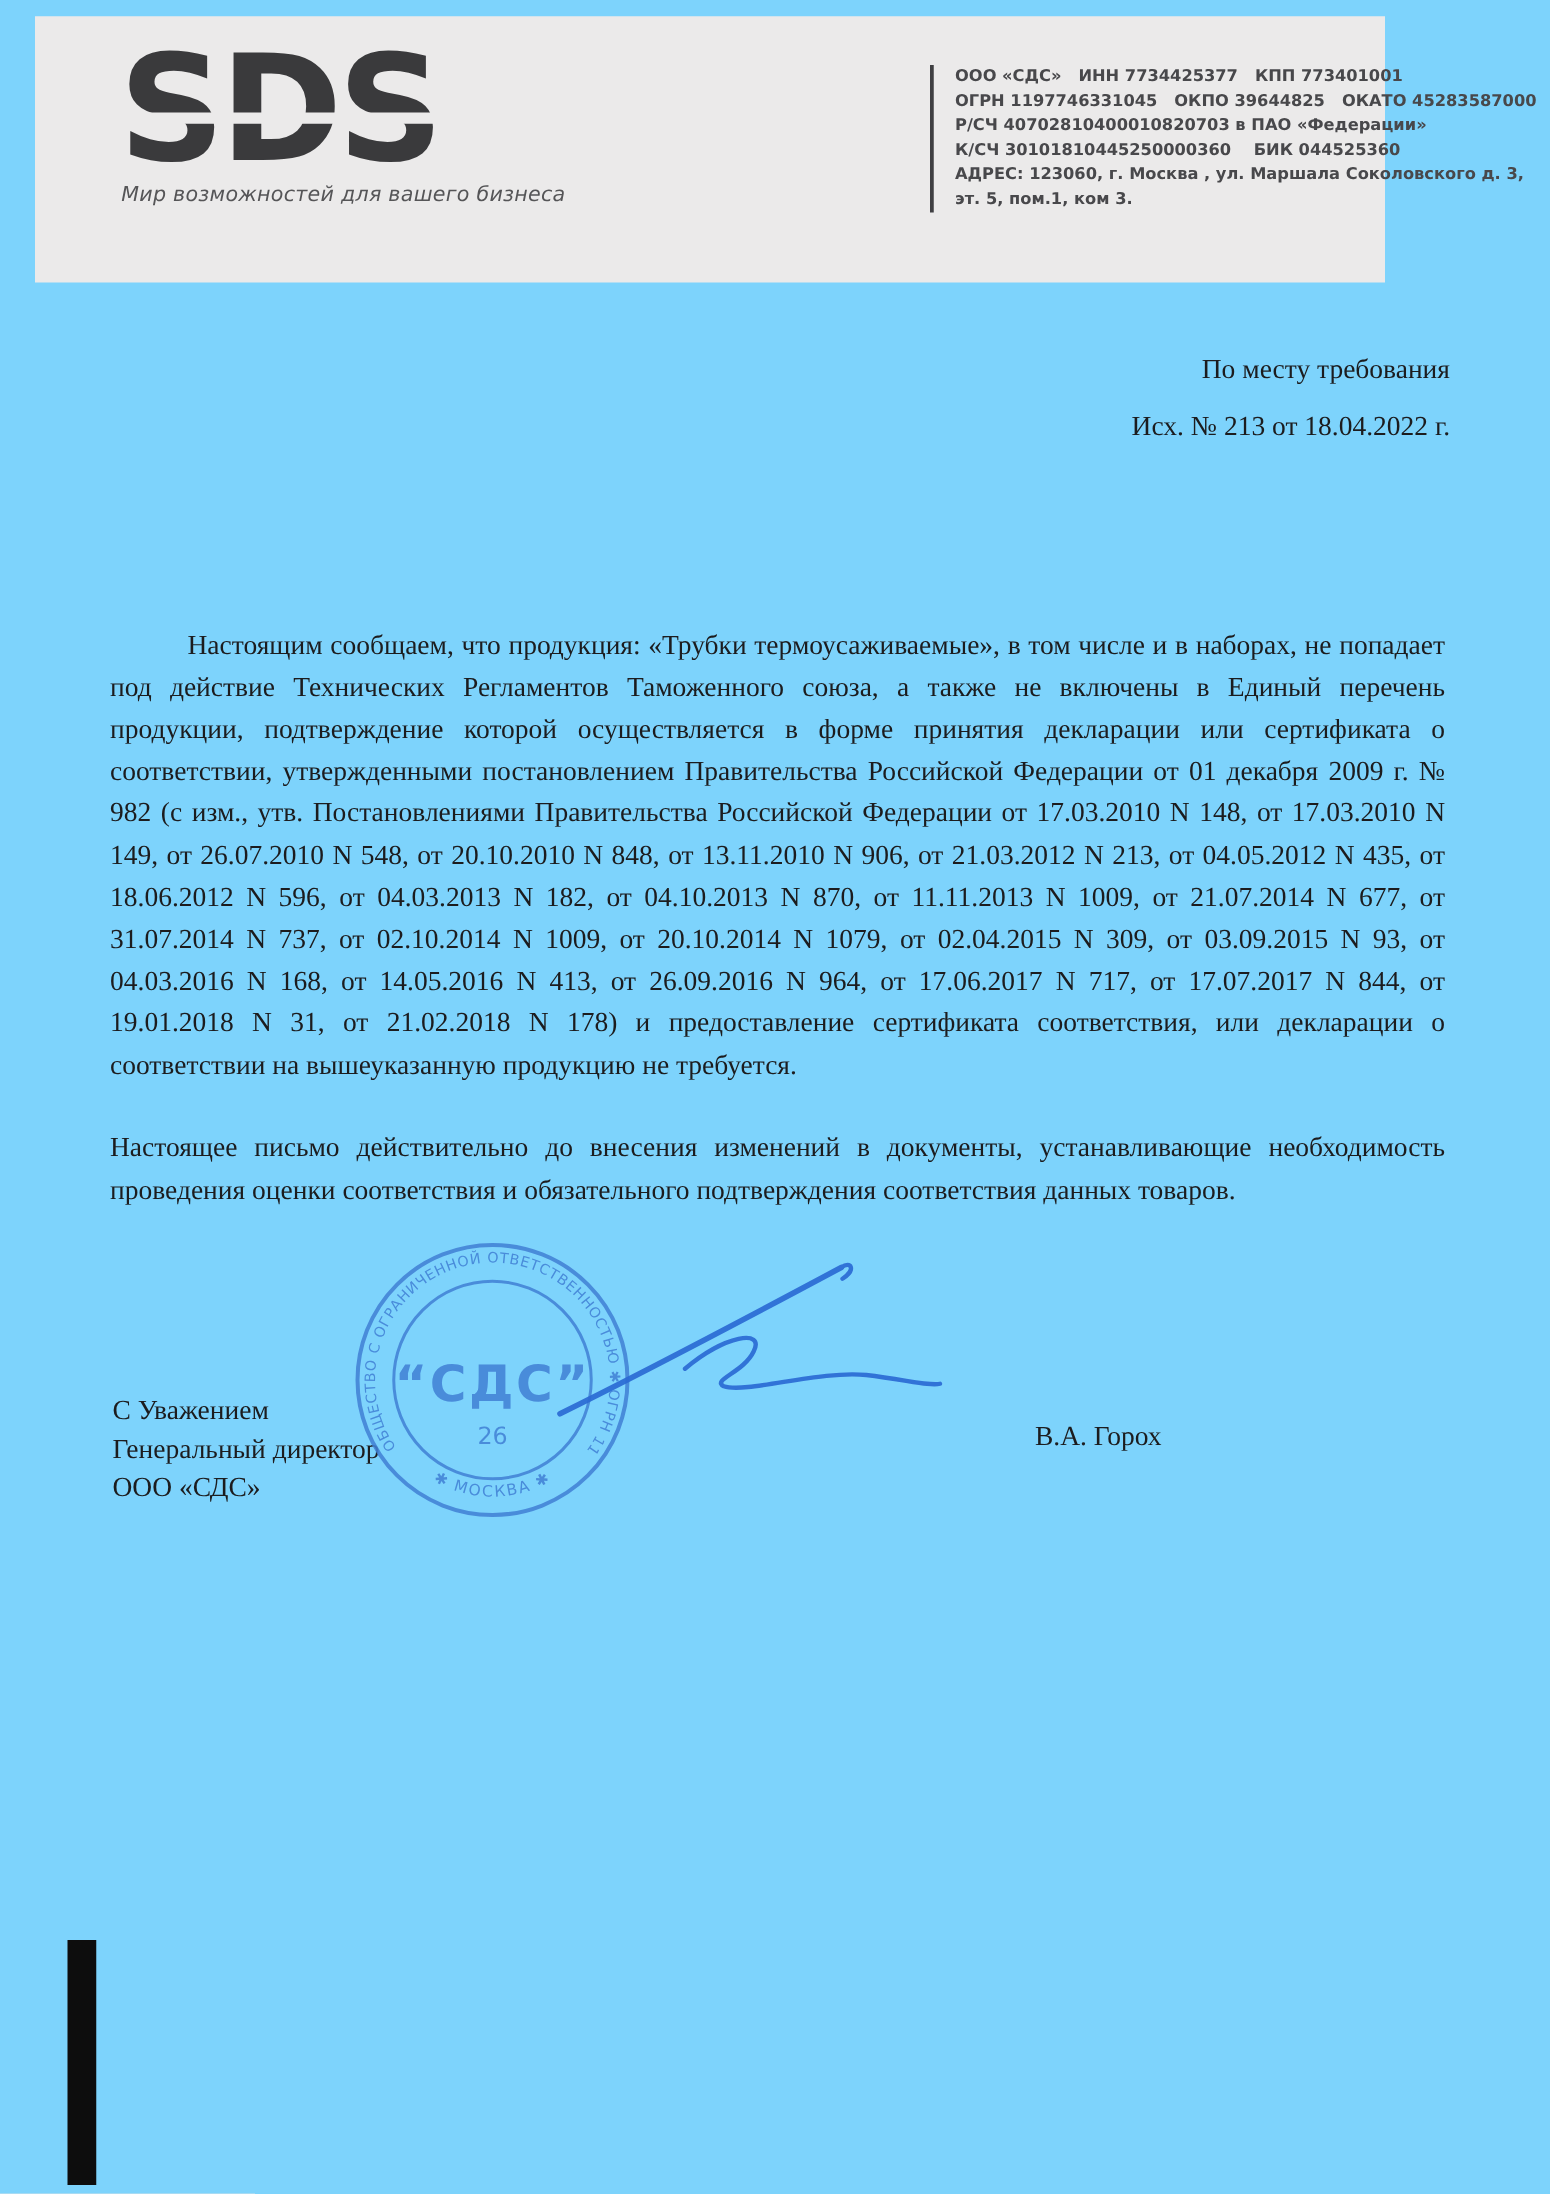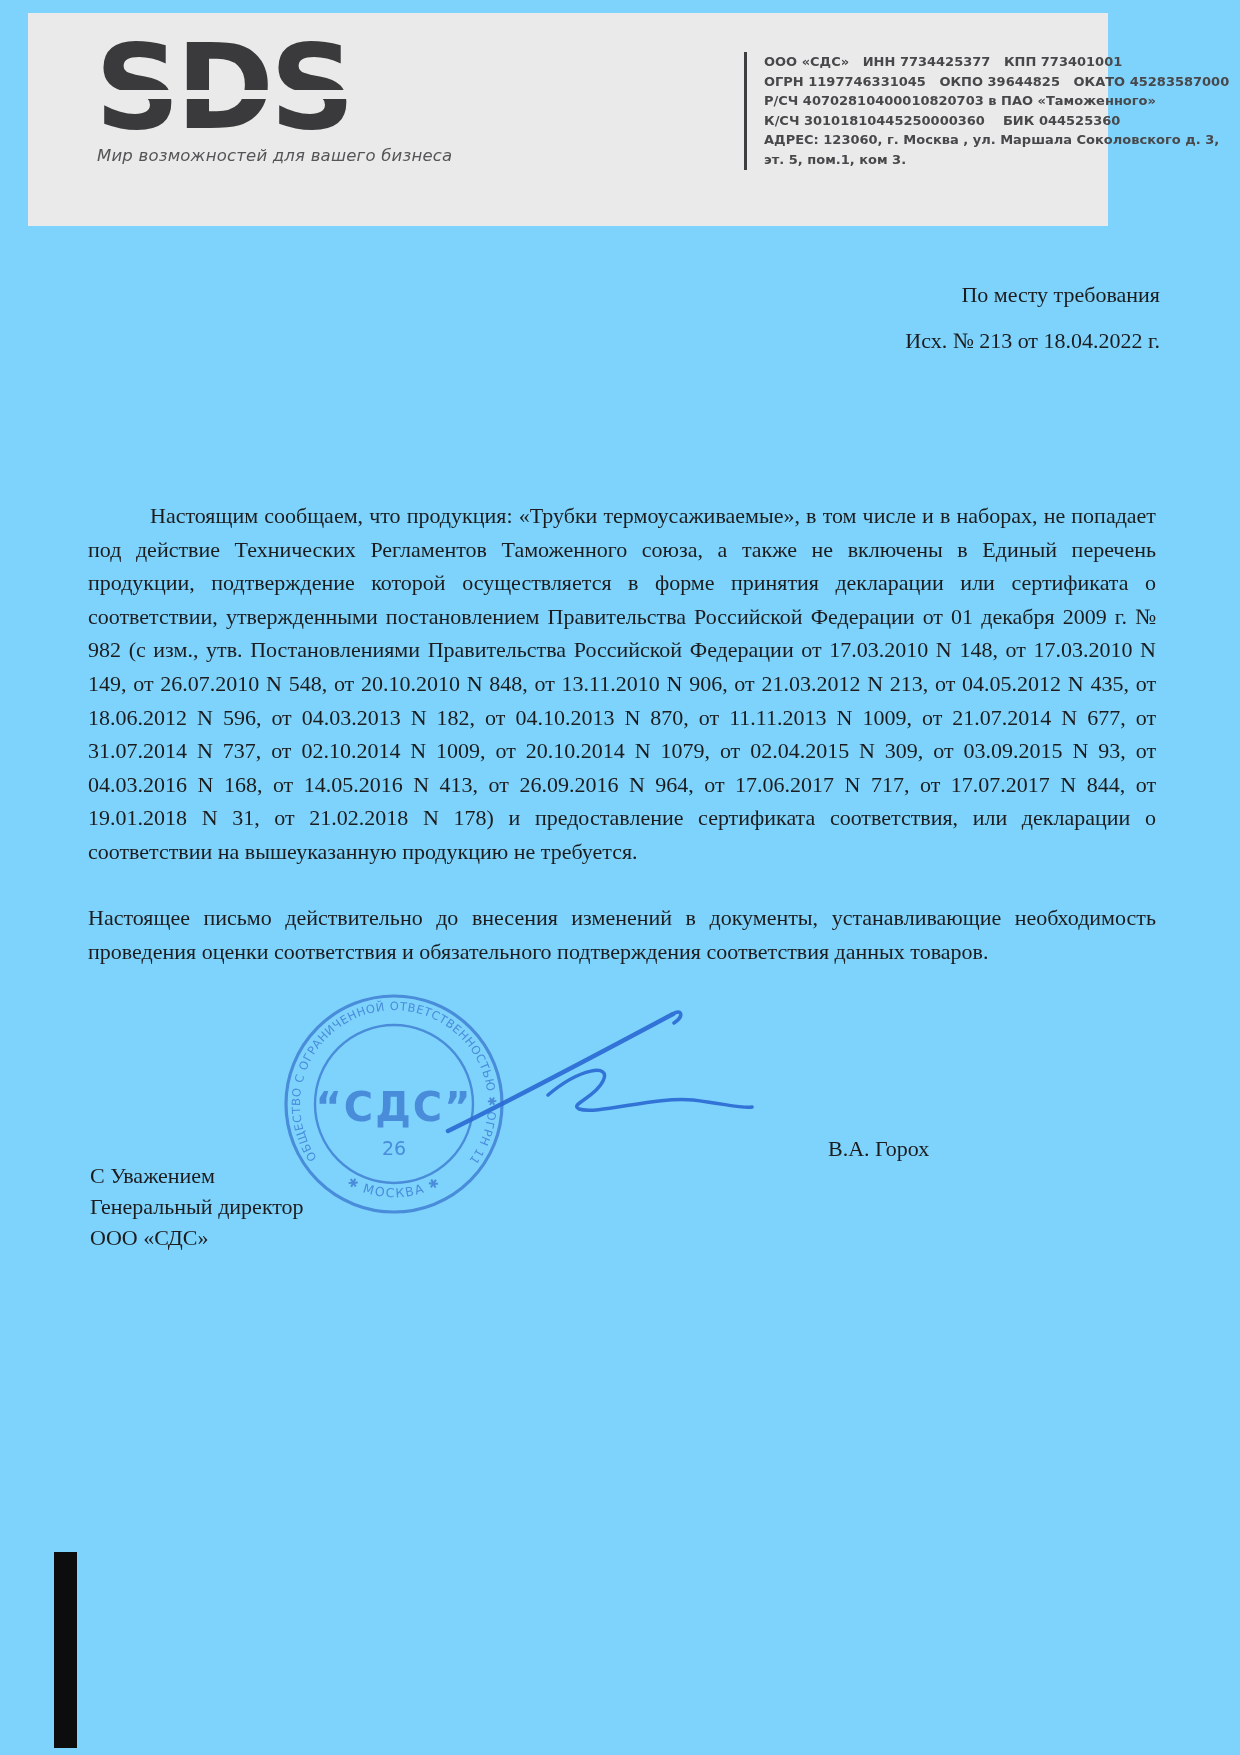--- a/index.html
+++ b/index.html
@@ -59,21 +59,21 @@
   .para{
     position:absolute;left:88px;width:1068px;
     font-size:22px;line-height:33.6px;
     text-align:justify;
   }
   .para-1{top:499px;text-indent:62px;}
   .para-2{top:901px;}
   
   .closing{
     position:absolute;left:90px;top:1112px;
-    font-size:22px;line-height:31px;z-index:2;margin-top:48px;
+    font-size:22px;line-height:31px;z-index:2;
   }
   .signatory-name{
     position:absolute;left:828px;top:1136px;
     font-size:22px;z-index:2;
   }
   
   .stamp{position:absolute;left:276px;top:983px;z-index:3;opacity:0.87;}
   .sig{position:absolute;left:430px;top:993px;z-index:4;opacity:0.92;}
   
   .scan-bar{
@@ -89,21 +89,21 @@
   <div class="head-band">
     <div class="logo" style="position:absolute;left:67px;top:15px;">
       <span>SDS</span>
       <div class="logo-cut"></div>
     </div>
     <div class="tagline" style="position:absolute;left:69px;top:133px;">Мир возможностей для вашего бизнеса</div>
     <div class="co-divider" style="position:absolute;left:716px;top:39px;"></div>
     <div class="co-block" style="position:absolute;left:736px;top:39px;">
       <div class="co-line">ООО «СДС»   ИНН 7734425377   КПП 773401001</div>
       <div class="co-line">ОГРН 1197746331045   ОКПО 39644825   ОКАТО 45283587000</div>
-      <div class="co-line">Р/СЧ 40702810400010820703 в ПАО «Таможенного»</div>
+      <div class="co-line">Р/СЧ 40702810400010820703 в ПАО «Федерации»</div>
       <div class="co-line">К/СЧ 30101810445250000360    БИК 044525360</div>
       <div class="co-line">АДРЕС: 123060, г. Москва , ул. Маршала Соколовского д. 3,</div>
       <div class="co-line">эт. 5, пом.1, ком 3.</div>
     </div>
   </div>
 
   <div class="recipient">По месту требования</div>
   <div class="reference">Исх. № 213 от 18.04.2022 г.</div>
 
   <div class="para para-1">Настоящим сообщаем, что продукция: «Трубки термоусаживаемые», в том числе и в наборах, не попадает под действие Технических Регламентов Таможенного союза, а также не включены в Единый перечень продукции, подтверждение которой осуществляется в форме принятия декларации или сертификата о соответствии, утвержденными постановлением Правительства Российской Федерации от 01 декабря 2009 г. № 982 (с изм., утв. Постановлениями Правительства Российской Федерации от 17.03.2010 N 148, от 17.03.2010 N 149, от 26.07.2010 N 548, от 20.10.2010 N 848, от 13.11.2010 N 906, от 21.03.2012 N 213, от 04.05.2012 N 435, от 18.06.2012 N 596, от 04.03.2013 N 182, от 04.10.2013 N 870, от 11.11.2013 N 1009, от 21.07.2014 N 677, от 31.07.2014 N 737, от 02.10.2014 N 1009, от 20.10.2014 N 1079, от 02.04.2015 N 309, от 03.09.2015 N 93, от 04.03.2016 N 168, от 14.05.2016 N 413, от 26.09.2016 N 964, от 17.06.2017 N 717, от 17.07.2017 N 844, от 19.01.2018 N 31, от 21.02.2018 N 178) и предоставление сертификата соответствия, или декларации о соответствии на вышеуказанную продукцию не требуется.</div>

